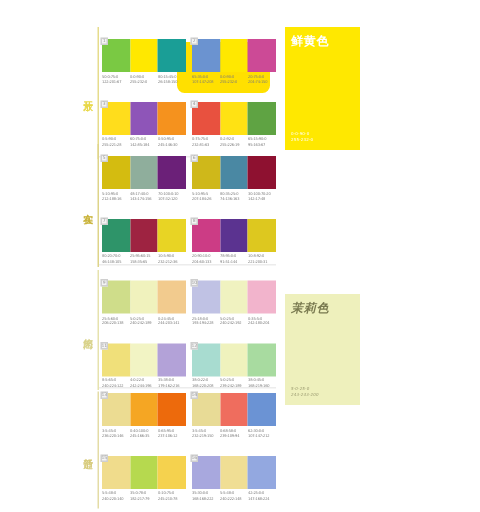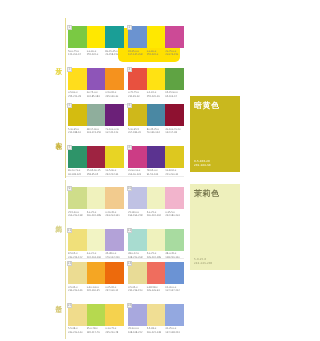--- a/index.html
+++ b/index.html
@@ -236,20 +236,27 @@
                 <div class="codeline">255-226-19</div>
               </div>
               <div class="codecell">
                 <div class="codeline">65-15-90-0</div>
                 <div class="codeline">95-163-67</div>
               </div>
             </div>
           </div>
         </div>
       </div>
+      <div class="panel" style="top: 0px; height: 82px; background: rgb(255, 232, 0);">
+        <div class="panel-name" style="color: rgb(255, 255, 255);">鲜黄色</div>
+        <div class="panel-codes">
+          <div class="panel-codeline" style="color: rgb(255, 255, 255);">0-0-90-0</div>
+          <div class="panel-codeline" style="color: rgb(255, 255, 255);">255-232-0</div>
+        </div>
+      </div>
       <div class="sec-divider" style="top: 86px;"></div>
     </div>
     <div class="section" style="top: 96px; height: 82px;">
       <div class="rail-line" style="top: 0px; height: 82px; background: rgb(222, 212, 137); position: absolute;"></div>
       <div class="mood-rail" style="top: 0px; height: 82px;">
         <div class="mood-label" style="color: rgb(201, 179, 58);">实在</div>
       </div>
       <div class="grid-area" style="top: 8px; gap: 12px;">
         <div class="grid-row">
           <div class="combo">
@@ -337,27 +344,20 @@
                 <div class="codeline">91-51-144</div>
               </div>
               <div class="codecell">
                 <div class="codeline">10-8-92-0</div>
                 <div class="codeline">221-200-31</div>
               </div>
             </div>
           </div>
         </div>
       </div>
-      <div class="panel" style="top: 0px; height: 76px; background: rgb(201, 184, 30);">
-        <div class="panel-name" style="color: rgb(255, 255, 255);">暗黄色</div>
-        <div class="panel-codes">
-          <div class="panel-codeline" style="color: rgb(255, 255, 255);">0-5-100-20</div>
-          <div class="panel-codeline" style="color: rgb(255, 255, 255);">201-184-30</div>
-        </div>
-      </div>
       <div class="sec-divider" style="top: 80px;"></div>
     </div>
     <div class="section" style="top: 180px; height: 80px;">
       <div class="rail-line" style="top: 0px; height: 80px; background: rgb(230, 226, 173); position: absolute;"></div>
       <div class="mood-rail" style="top: 0px; height: 80px;">
         <div class="mood-label" style="color: rgb(216, 210, 137);">悠闲</div>
       </div>
       <div class="grid-area" style="top: 7px; gap: 12px;">
         <div class="grid-row">
           <div class="combo">
@@ -445,21 +445,21 @@
                 <div class="codeline">239-242-189</div>
               </div>
               <div class="codecell">
                 <div class="codeline">38-0-45-0</div>
                 <div class="codeline">168-219-160</div>
               </div>
             </div>
           </div>
         </div>
       </div>
-      <div class="panel" style="top: 4px; height: 86px; background: rgb(238, 240, 188);">
+      <div class="panel" style="top: 16px; height: 74px; background: rgb(238, 240, 188); font-style: italic;">
         <div class="panel-name" style="color: rgb(122, 122, 80);">茉莉色</div>
         <div class="panel-codes">
           <div class="panel-codeline" style="color: rgb(154, 154, 112);">5-0-25-0</div>
           <div class="panel-codeline" style="color: rgb(154, 154, 112);">243-243-200</div>
         </div>
       </div>
       <div class="sec-divider" style="top: 78px;"></div>
     </div>
     <div class="section" style="top: 261px; height: 78px;">
       <div class="rail-line" style="top: 0px; height: 78px; background: rgb(228, 220, 165); position: absolute;"></div>

